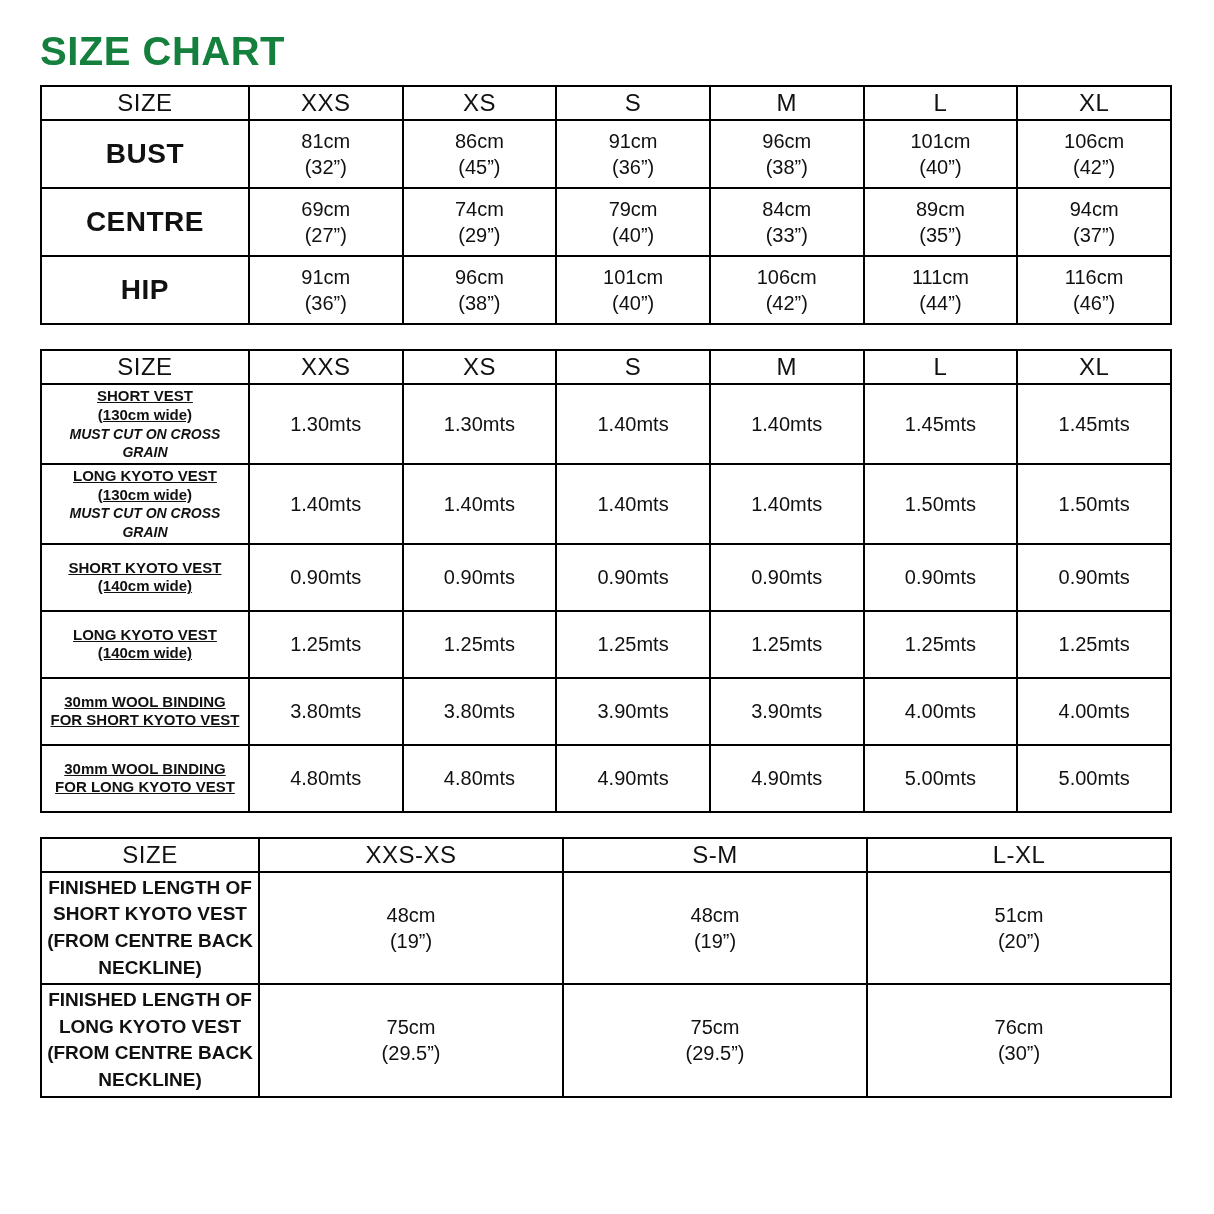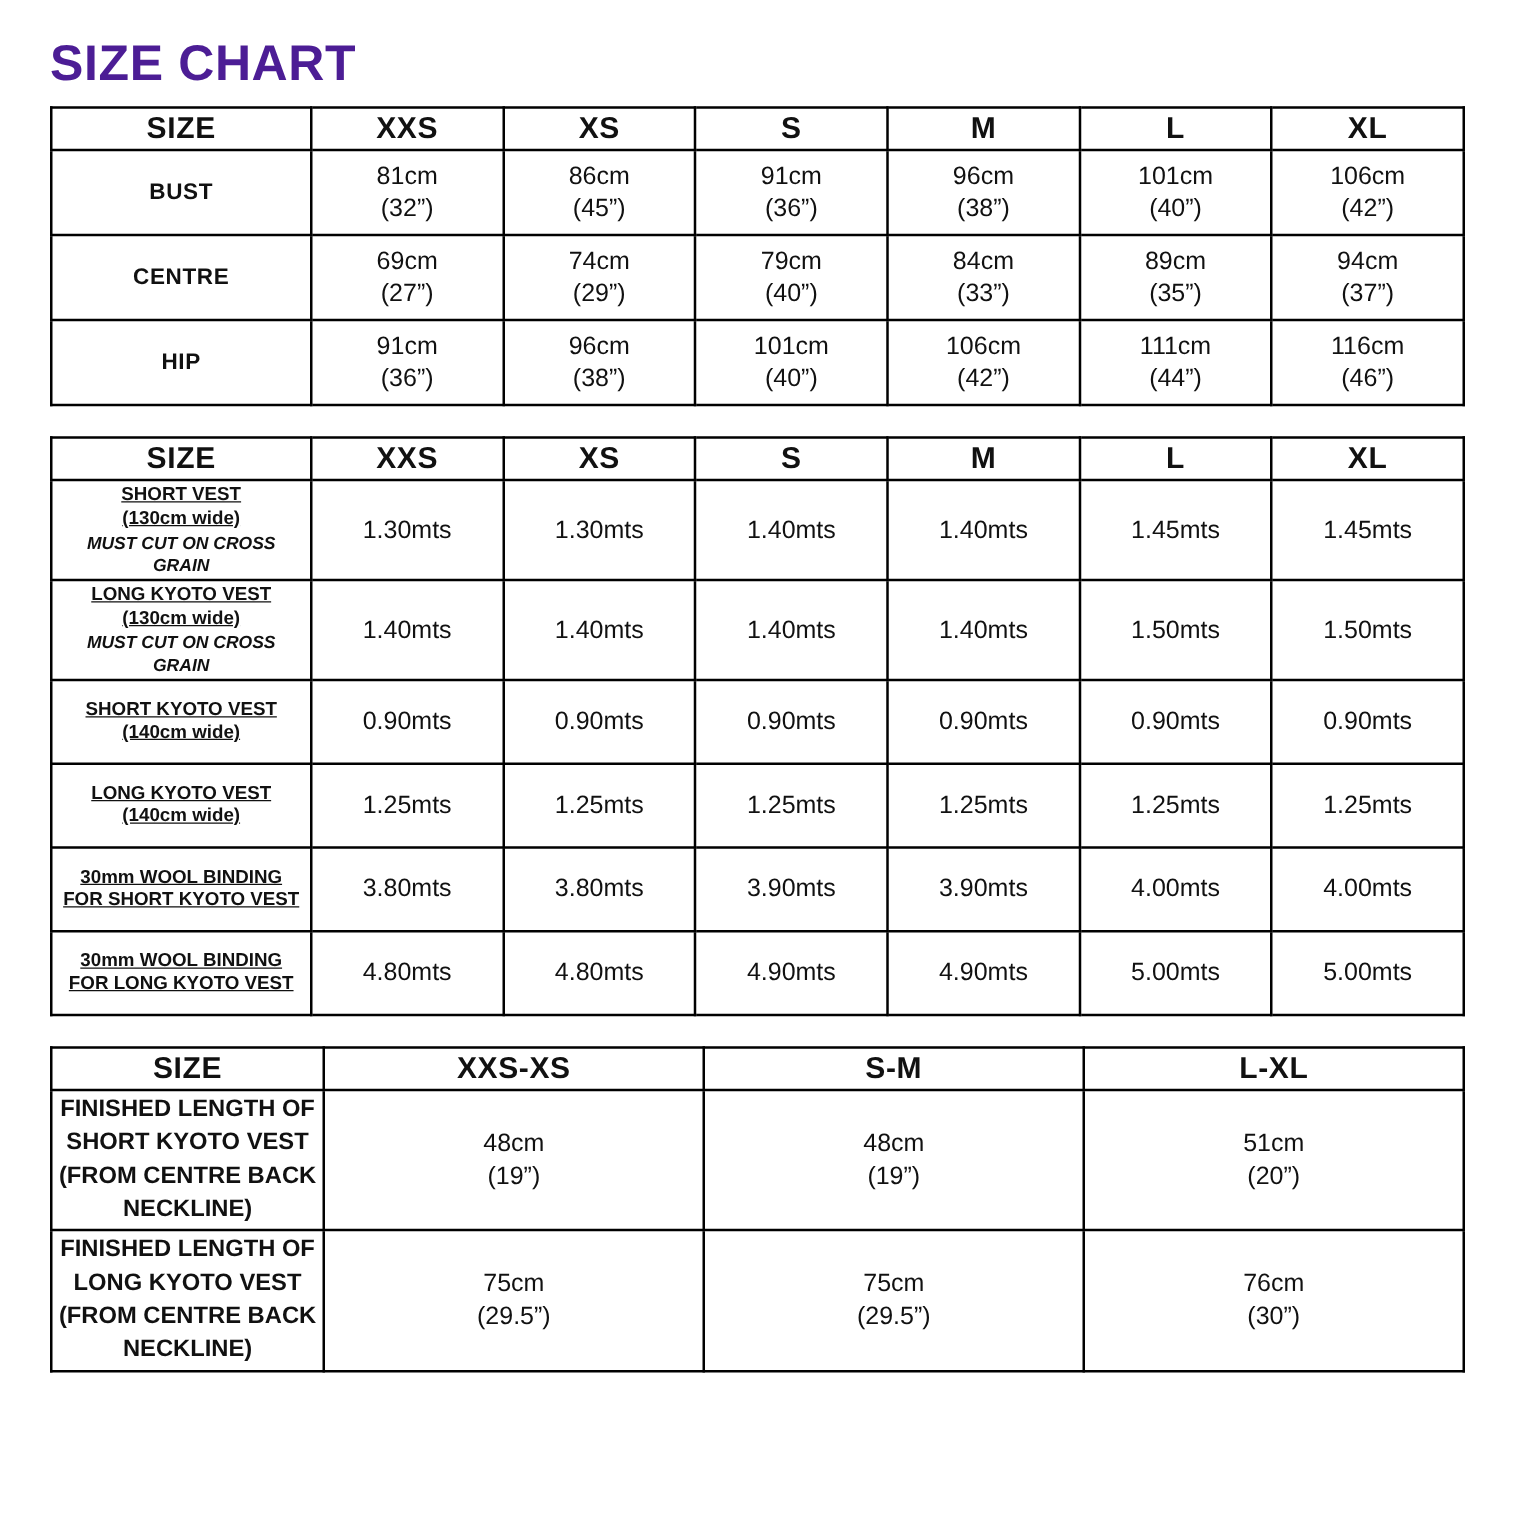--- a/index.html
+++ b/index.html
@@ -18,58 +18,58 @@
     padding: 30px 42px 40px 40px;
     box-sizing: border-box;
   }
   .section { margin: 0 0 24px 0; }
   .section-title {
     font-size: 40px;
     font-weight: bold;
     letter-spacing: 0.5px;
     margin: 0 0 13px 0;
     line-height: 1.05;
-    color: #4c1d95;
+    color: #15803d;
   }
   table.data-table {
     width: 100%;
     border-collapse: collapse;
     table-layout: fixed;
   }
   table.data-table th,
   table.data-table td {
     border: 2px solid #000000;
     text-align: center;
     vertical-align: middle;
     padding: 2px 4px;
     box-sizing: border-box;
     background: #ffffff;
   }
   table.data-table thead th {
     height: 20px;
     font-size: 24px;
-    font-weight: bold;
+    font-weight: normal;
     letter-spacing: 0.5px;
   }
   
   table.t-size-chart tbody th, table.t-size-chart tbody td { height: 68px; }
   table.t-meterage   tbody th, table.t-meterage   tbody td { height: 67px; }
   table.t-finished-garment tbody th, table.t-finished-garment tbody td { height: 81px; }
   
   table.t-size-chart col.label, table.t-meterage col.label { width: 18.4%; }
   table.t-finished-garment col.label { width: 19.3%; }
   
   .cell-line {
     font-size: 20px;
     font-weight: normal;
     line-height: 1.3;
   }
   
   .lbl-bold-lg {
-    font-size: 18px;
+    font-size: 28px;
     font-weight: bold;
     letter-spacing: 0.5px;
     line-height: 1.2;
   }
   .lbl-bold-sm {
     font-size: 15px;
     font-weight: bold;
     line-height: 1.25;
     text-decoration: underline;
   }

